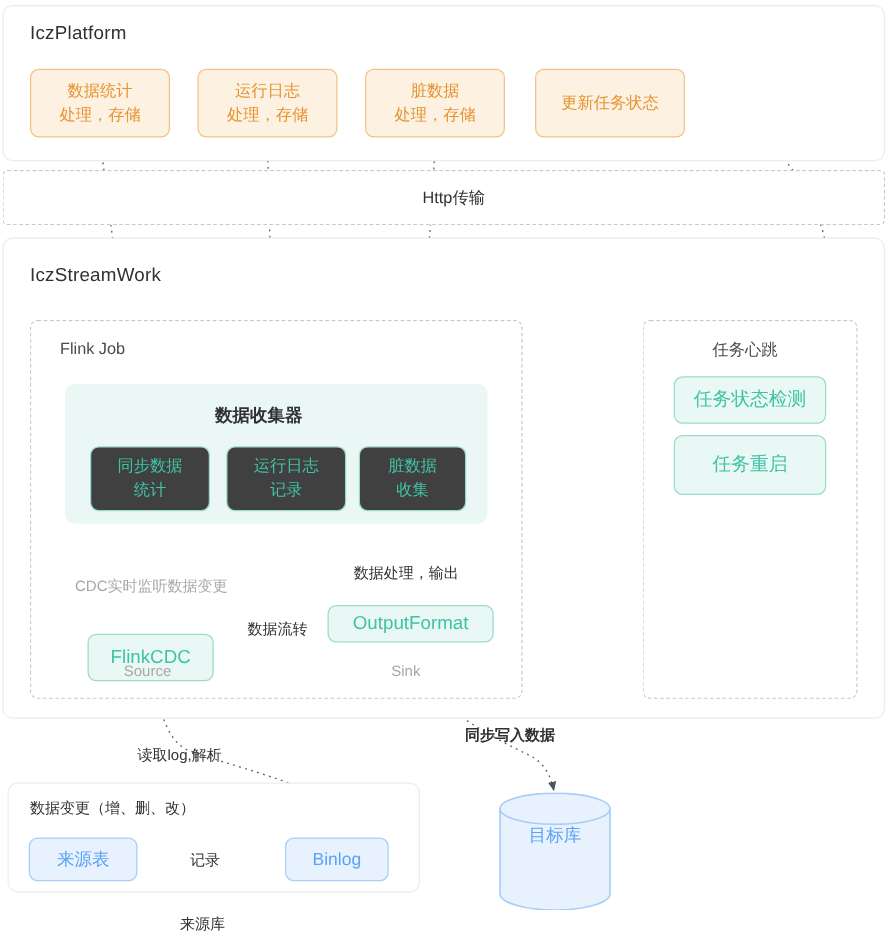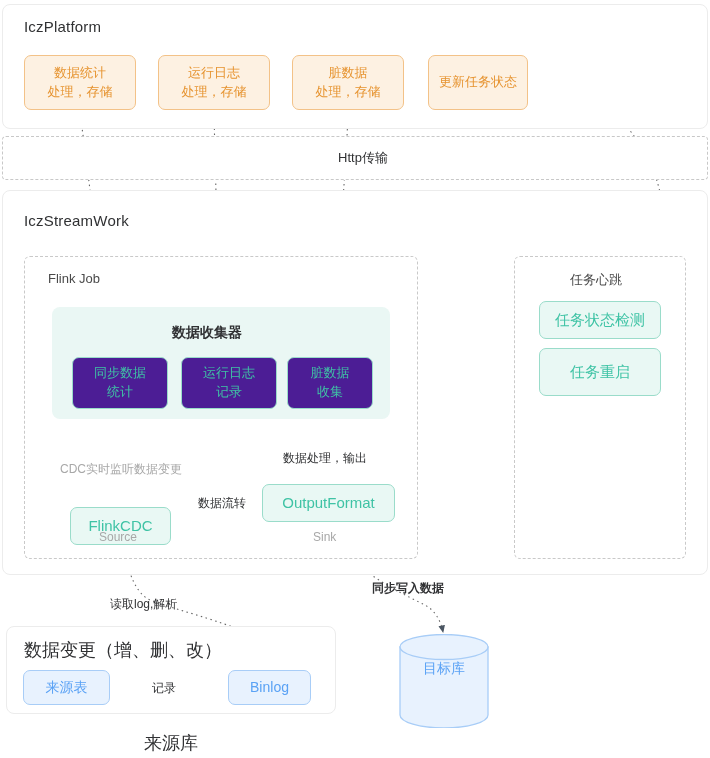--- a/index.html
+++ b/index.html
@@ -72,21 +72,21 @@
     line-height: 1.45;
     white-space: pre-line;
   }
   .node.orange {
     background: #fdf1e2;
     border: 1px solid #f3c288;
     color: #e6932f;
     font-size: 13px;
   }
   .node.teal {
-    background: #4c1d95;
+    background: #404040;
     border: 1px solid #9adcca;
     color: #3fc3a5;
     font-size: 13px;
   }
   .node.teal-lg {
     background: #e9f8f4;
     border: 1px solid #9adcca;
     color: #3fc3a5;
     font-size: 15px;
   }
@@ -113,21 +113,21 @@
   .lbl {
     position: absolute;
     font-size: 12px;
     color: #303133;
     white-space: nowrap;
   }
   .lbl.grey {
     color: #a8a8a8;
   }
   .lbl.big {
-    font-size: 18px;
+    font-size: 12px;
   }
 
   
   #wires {
     position: absolute;
     left: 0; top: 0;
     width: 710px; height: 758px;
     pointer-events: none;
   }
 </style>
@@ -171,21 +171,21 @@
 
   <div class="panel abs" style="left:2px; top:4px; width:706px; height:125px;"></div>
   <div class="panel-title" style="left:24px; top:18px;">IczPlatform</div>
 
   <div class="node orange abs" style="left:24px; top:55px; width:112px; height:55px;">数据统计
 处理，存储</div>
   <div class="node orange abs" style="left:158px; top:55px; width:112px; height:55px;">运行日志
 处理，存储</div>
   <div class="node orange abs" style="left:292px; top:55px; width:112px; height:55px;">脏数据
 处理，存储</div>
-  <div class="node orange abs" style="left:428px; top:55px; width:100px; height:55px;">更新任务状态</div>
+  <div class="node orange abs" style="left:428px; top:55px; width:120px; height:55px;">更新任务状态</div>
 
   <div class="band abs" style="left:2px; top:136px; width:706px; height:44px;padding-left:16px;">
     <span class="band-label">Http传输</span>
   </div>
 
   <div class="panel abs" style="left:2px; top:190px; width:706px; height:385px;"></div>
   <div class="panel-title" style="left:24px; top:212px;">IczStreamWork</div>
 
   <div class="dashbox abs" style="left:24px; top:256px; width:394px; height:303px;"></div>
   <div class="dashbox-title" style="left:48px; top:271px;">Flink Job</div>
@@ -197,21 +197,21 @@
 统计</div>
   <div class="node teal abs" style="left:181px; top:357px; width:96px; height:52px;">运行日志
 记录</div>
   <div class="node teal abs" style="left:287px; top:357px; width:86px; height:52px;">脏数据
 收集</div>
 
   <div class="lbl grey" style="left:60px; top:461px;">CDC实时监听数据变更</div>
   <div class="lbl" style="left:283px; top:450px;">数据处理，输出</div>
 
   <div class="node teal-lg abs" style="left:70px; top:484px; width:101px; height:38px;margin-top:23px;">FlinkCDC</div>
-  <div class="node teal-lg abs" style="left:262px; top:484px; width:133px; height:38px;">OutputFormat</div>
+  <div class="node teal-lg abs" style="left:262px; top:484px; width:133px; height:30px;">OutputFormat</div>
 
   <div class="lbl" style="left:198px; top:495px;">数据流转</div>
 
   <div class="lbl grey" style="left:99px; top:530px;">Source</div>
   <div class="lbl grey" style="left:313px; top:530px;">Sink</div>
 
   <div class="dashbox abs" style="left:514px; top:256px; width:172px; height:303px;"></div>
   <div class="dashbox-title" style="left:570px; top:271px;">任务心跳</div>
 
   <div class="node teal-lg abs" style="left:539px; top:301px; width:122px; height:38px;">任务状态检测</div>

